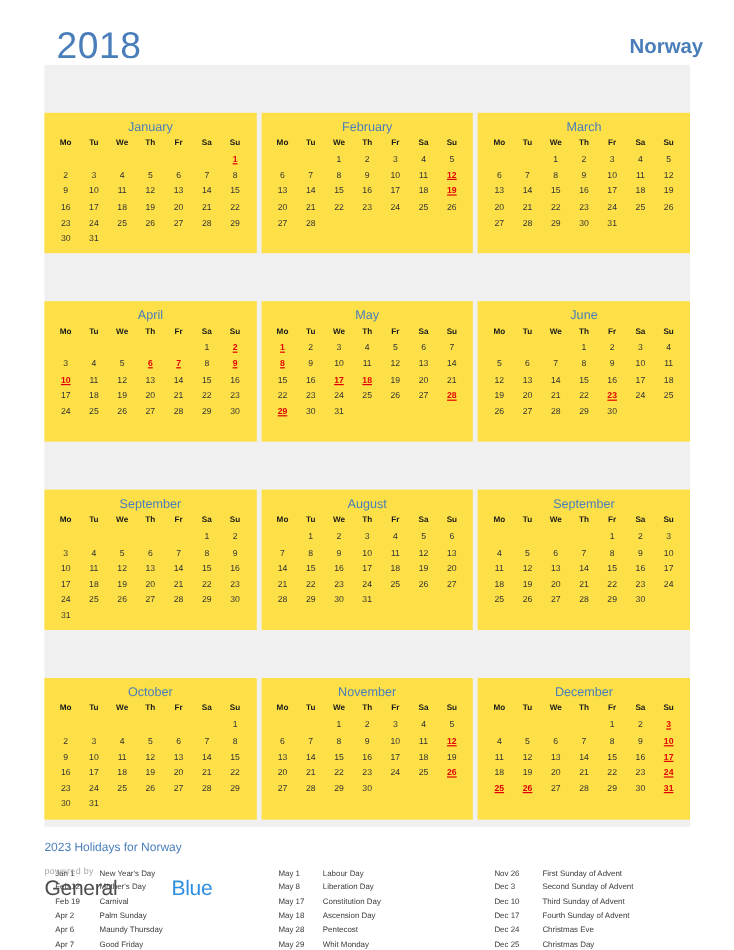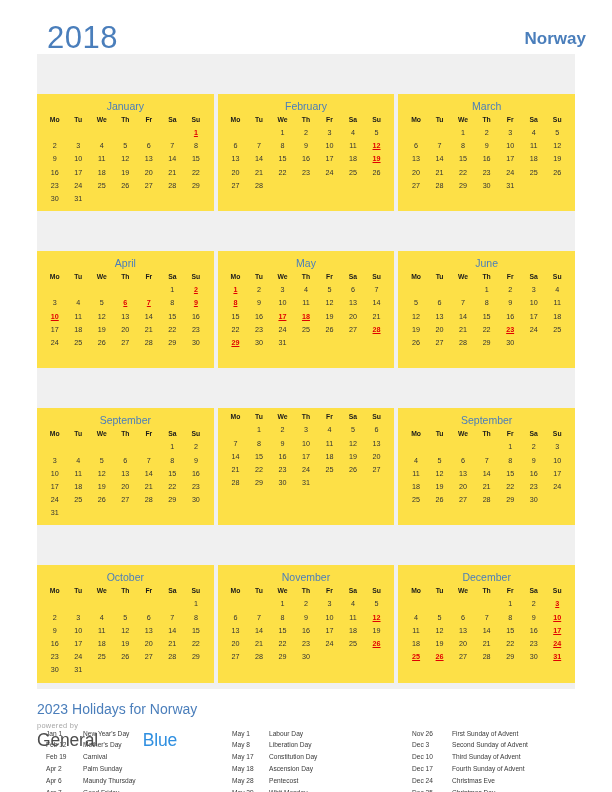--- a/index.html
+++ b/index.html
@@ -91,21 +91,21 @@
   }
   table.month-table td.empty {
     color: transparent;
   }
 
   
   .holidays {
     margin: 12px 0 0 37px;
   }
   .holidays-title {
-    font-size: 14px;
+    font-size: 10px;
     color: #4a7ebb;
     margin-bottom: 11px;
   }
   .holiday-columns {
     display: flex;
   }
   .holiday-col {
     display: block;
   }
   .holiday-col.c1 { width: 186px; padding-left: 9px; }
@@ -652,20 +652,21 @@
             <td class="empty"></td>
             <td class="empty"></td>
             <td class="empty"></td>
             <td class="empty"></td>
             <td class="empty"></td>
           </tr>
         </tbody>
       </table>
     </div>
     <div class="month">
+      <div class="month-name">August</div>
       <table class="month-table">
         <thead>
           <tr>
             <th>Mo</th>
             <th>Tu</th>
             <th>We</th>
             <th>Th</th>
             <th>Fr</th>
             <th>Sa</th>
             <th>Su</th>

